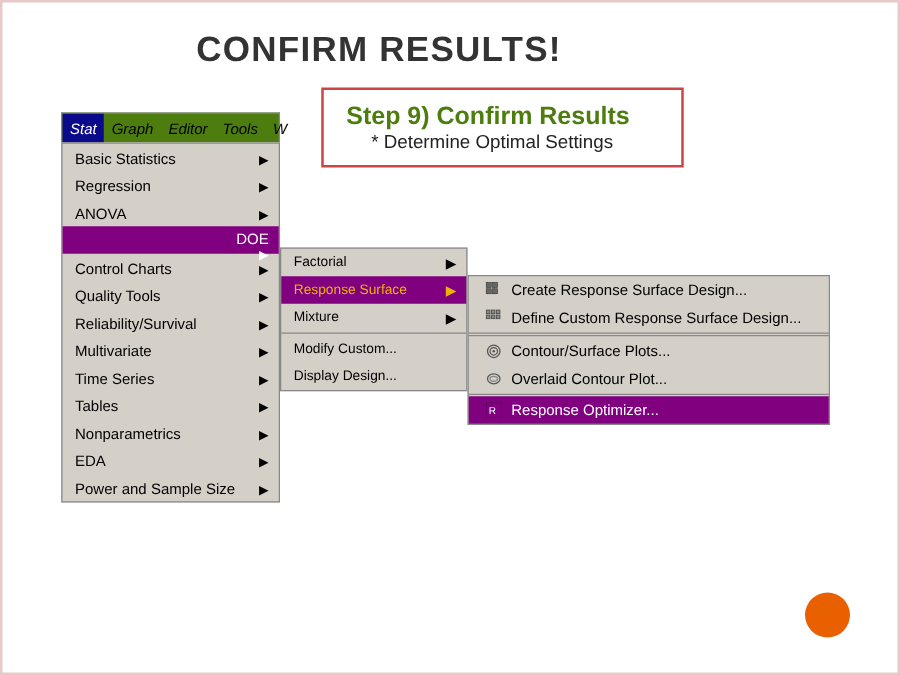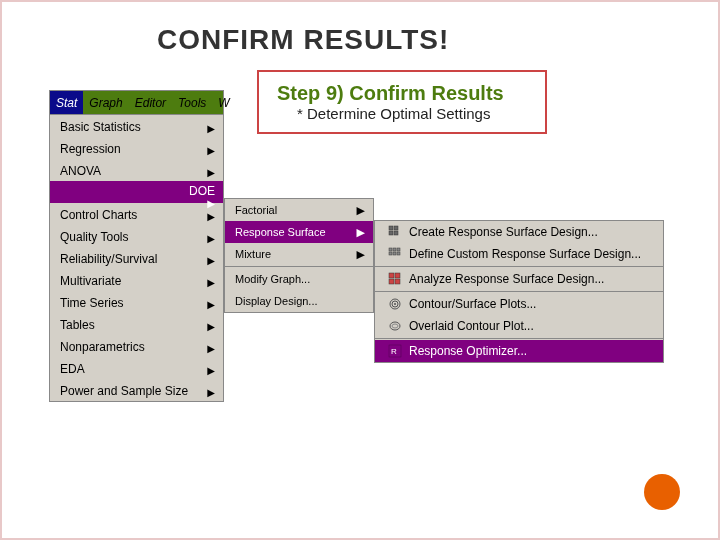--- a/index.html
+++ b/index.html
@@ -135,21 +135,21 @@
       display: flex;
       align-items: center;
       justify-content: space-between;
       padding: 3px 8px 3px 10px;
       cursor: pointer;
       color: #000;
       height: 22px;
     }
     .submenu-item:hover, .submenu-item.active {
       background: #800080;
-      color: #ffffff;
+      color: #eab308;
     }
     .submenu-divider {
       height: 1px;
       background: #888;
       margin: 1px 0;
     }
 
     
     .submenu-rs {
       position: absolute;
@@ -289,21 +289,21 @@
       <div class="submenu-item active">
         <span>Response Surface</span>
         <span class="arrow">▶</span>
       </div>
       <div class="submenu-item">
         <span>Mixture</span>
         <span class="arrow">▶</span>
       </div>
       <div class="submenu-divider"></div>
       <div class="submenu-item">
-        <span>Modify Graph...</span>
+        <span>Modify Custom...</span>
       </div>
       <div class="submenu-item">
         <span>Display Design...</span>
       </div>
     </div>
 
     <div class="submenu-rs">
       <div class="rs-item">
         <span class="rs-icon">
           <svg width="14" height="14" viewBox="0 0 14 14">
@@ -322,31 +322,20 @@
             <rect x="5" y="1" width="3" height="3" fill="#888" stroke="#333" stroke-width="0.5"></rect>
             <rect x="9" y="1" width="3" height="3" fill="#888" stroke="#333" stroke-width="0.5"></rect>
             <rect x="1" y="5" width="3" height="3" fill="#888" stroke="#333" stroke-width="0.5"></rect>
             <rect x="5" y="5" width="3" height="3" fill="#888" stroke="#333" stroke-width="0.5"></rect>
             <rect x="9" y="5" width="3" height="3" fill="#888" stroke="#333" stroke-width="0.5"></rect>
           </svg>
         </span>
         <span>Define Custom Response Surface Design...</span>
       </div>
       <div class="rs-divider"></div>
-      <div class="rs-item">
-        <span class="rs-icon">
-          <svg width="14" height="14" viewBox="0 0 14 14">
-            <rect x="1" y="1" width="5" height="5" fill="#cc4444" stroke="#333" stroke-width="0.5"></rect>
-            <rect x="7" y="1" width="5" height="5" fill="#cc4444" stroke="#333" stroke-width="0.5"></rect>
-            <rect x="1" y="7" width="5" height="5" fill="#cc4444" stroke="#333" stroke-width="0.5"></rect>
-            <rect x="7" y="7" width="5" height="5" fill="#cc4444" stroke="#333" stroke-width="0.5"></rect>
-          </svg>
-        </span>
-        <span>Analyze Response Surface Design...</span>
-      </div>
       <div class="rs-divider"></div>
       <div class="rs-item">
         <span class="rs-icon">
           <svg width="14" height="14" viewBox="0 0 14 14">
             <ellipse cx="7" cy="7" rx="5" ry="5" fill="none" stroke="#555" stroke-width="1"></ellipse>
             <ellipse cx="7" cy="7" rx="3" ry="3" fill="none" stroke="#555" stroke-width="1"></ellipse>
             <ellipse cx="7" cy="7" rx="1" ry="1" fill="#555"></ellipse>
           </svg>
         </span>
         <span>Contour/Surface Plots...</span>

